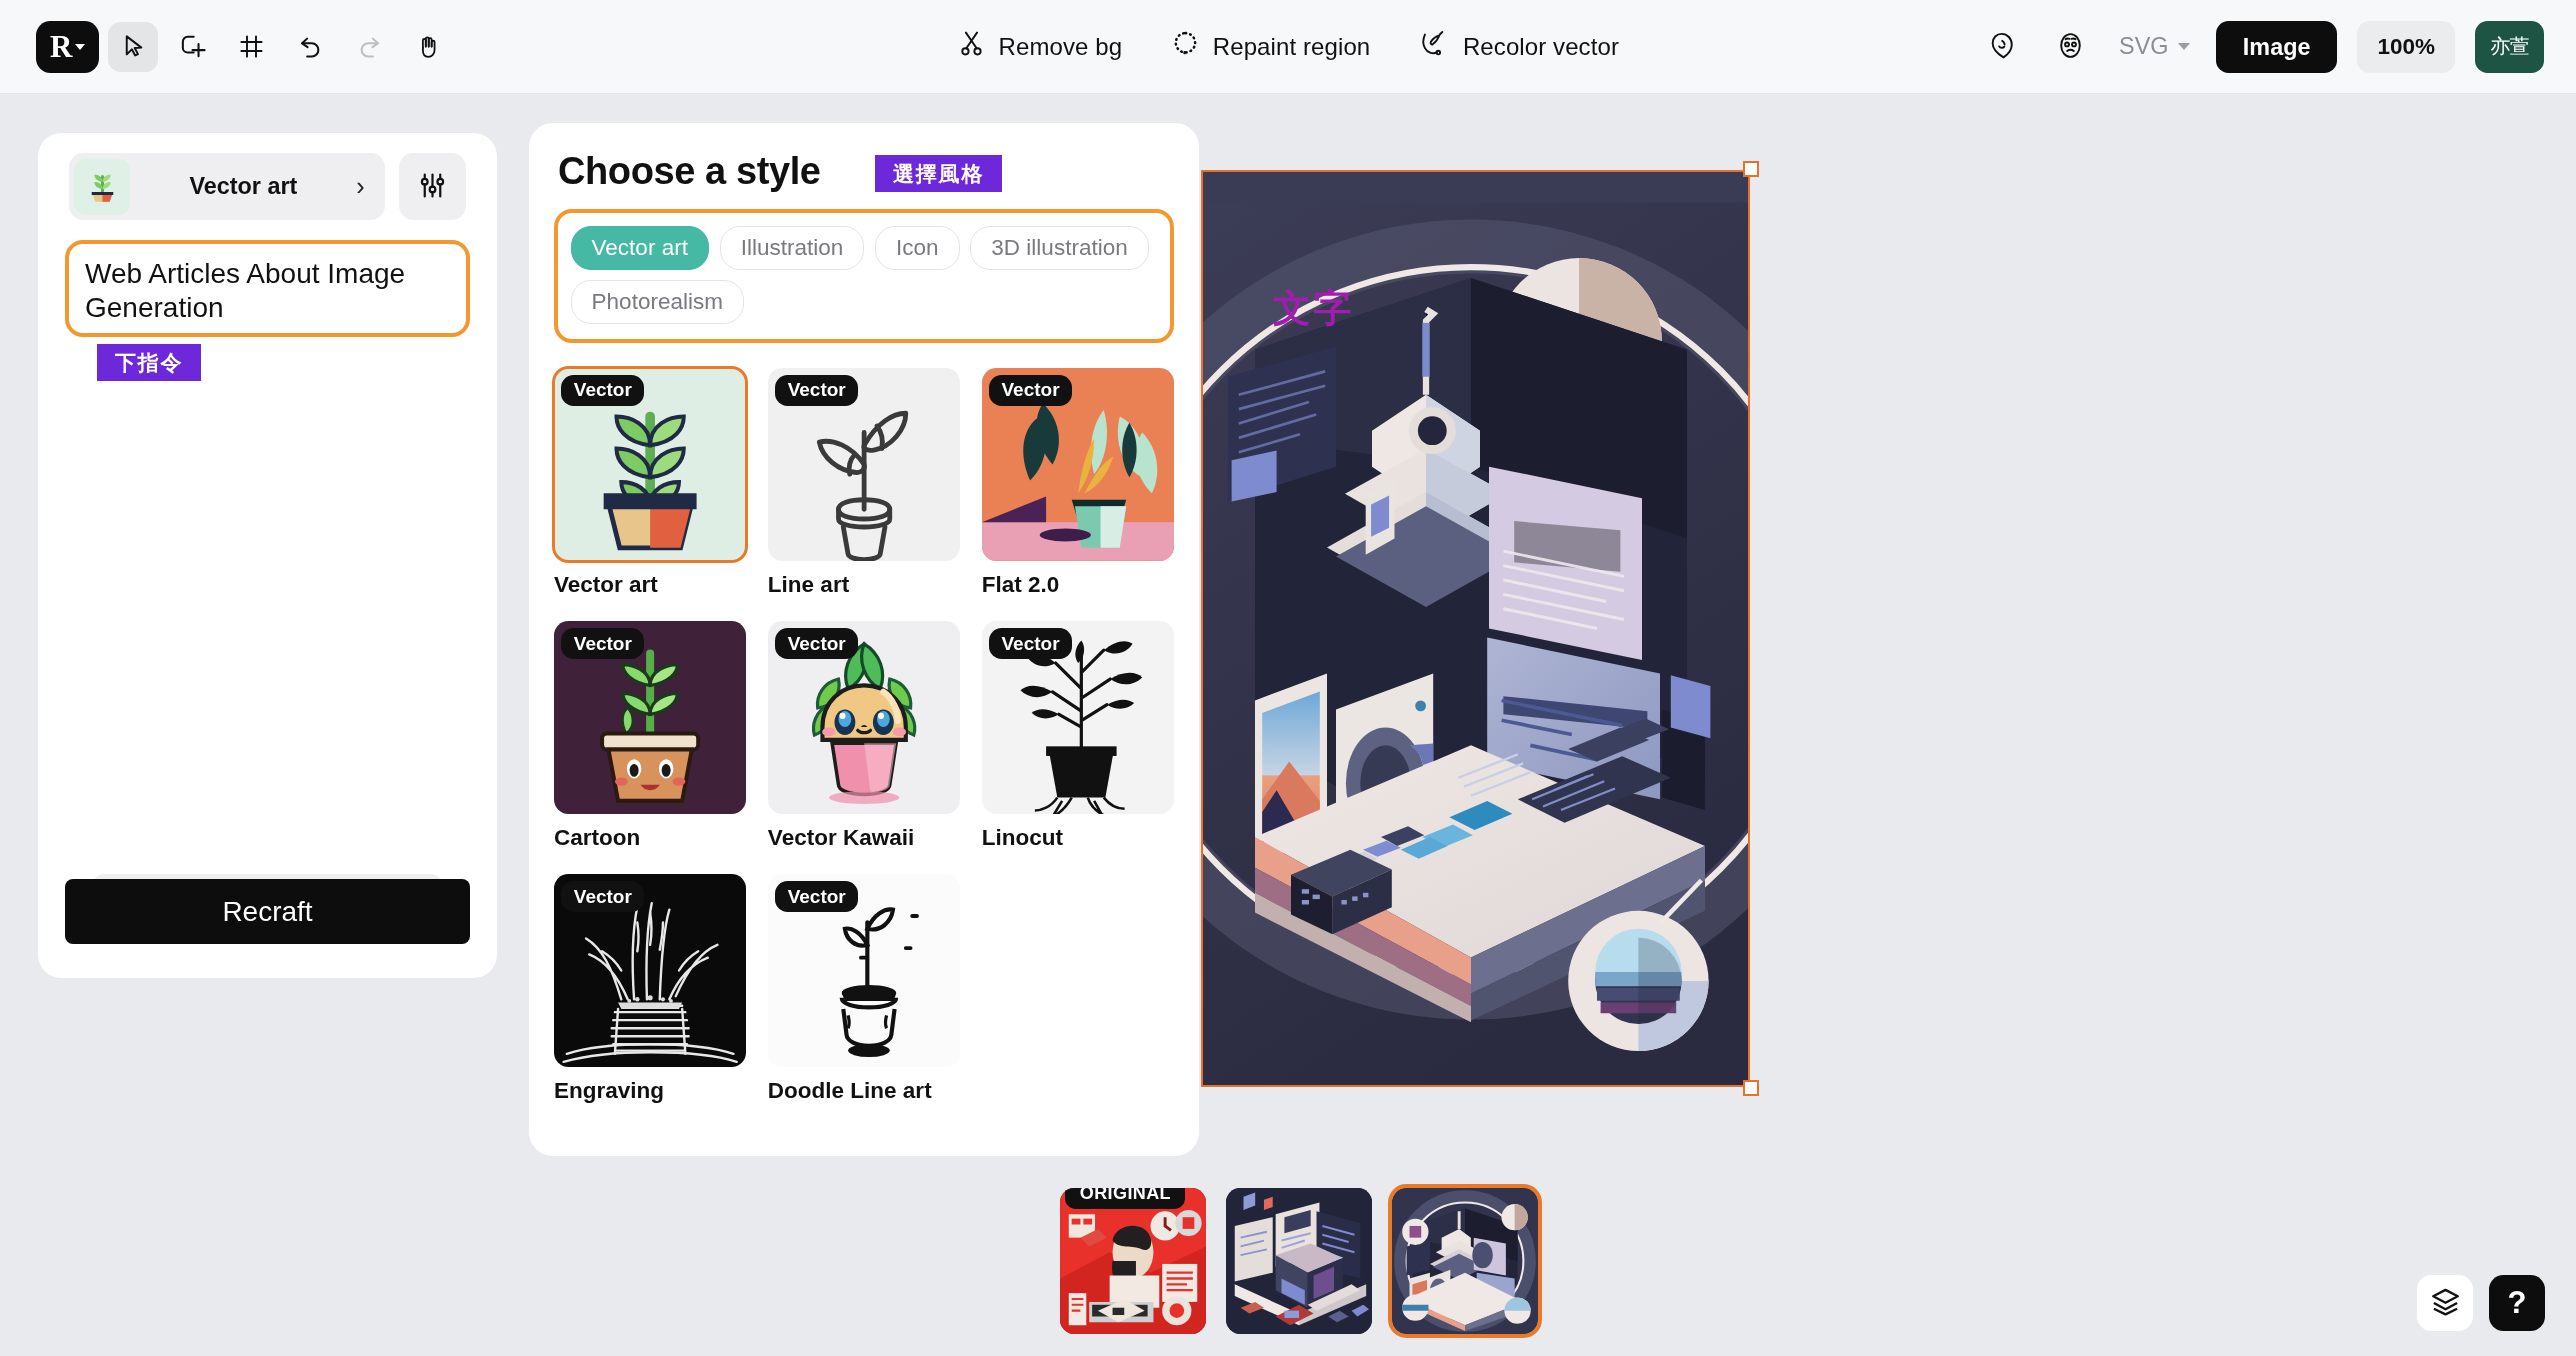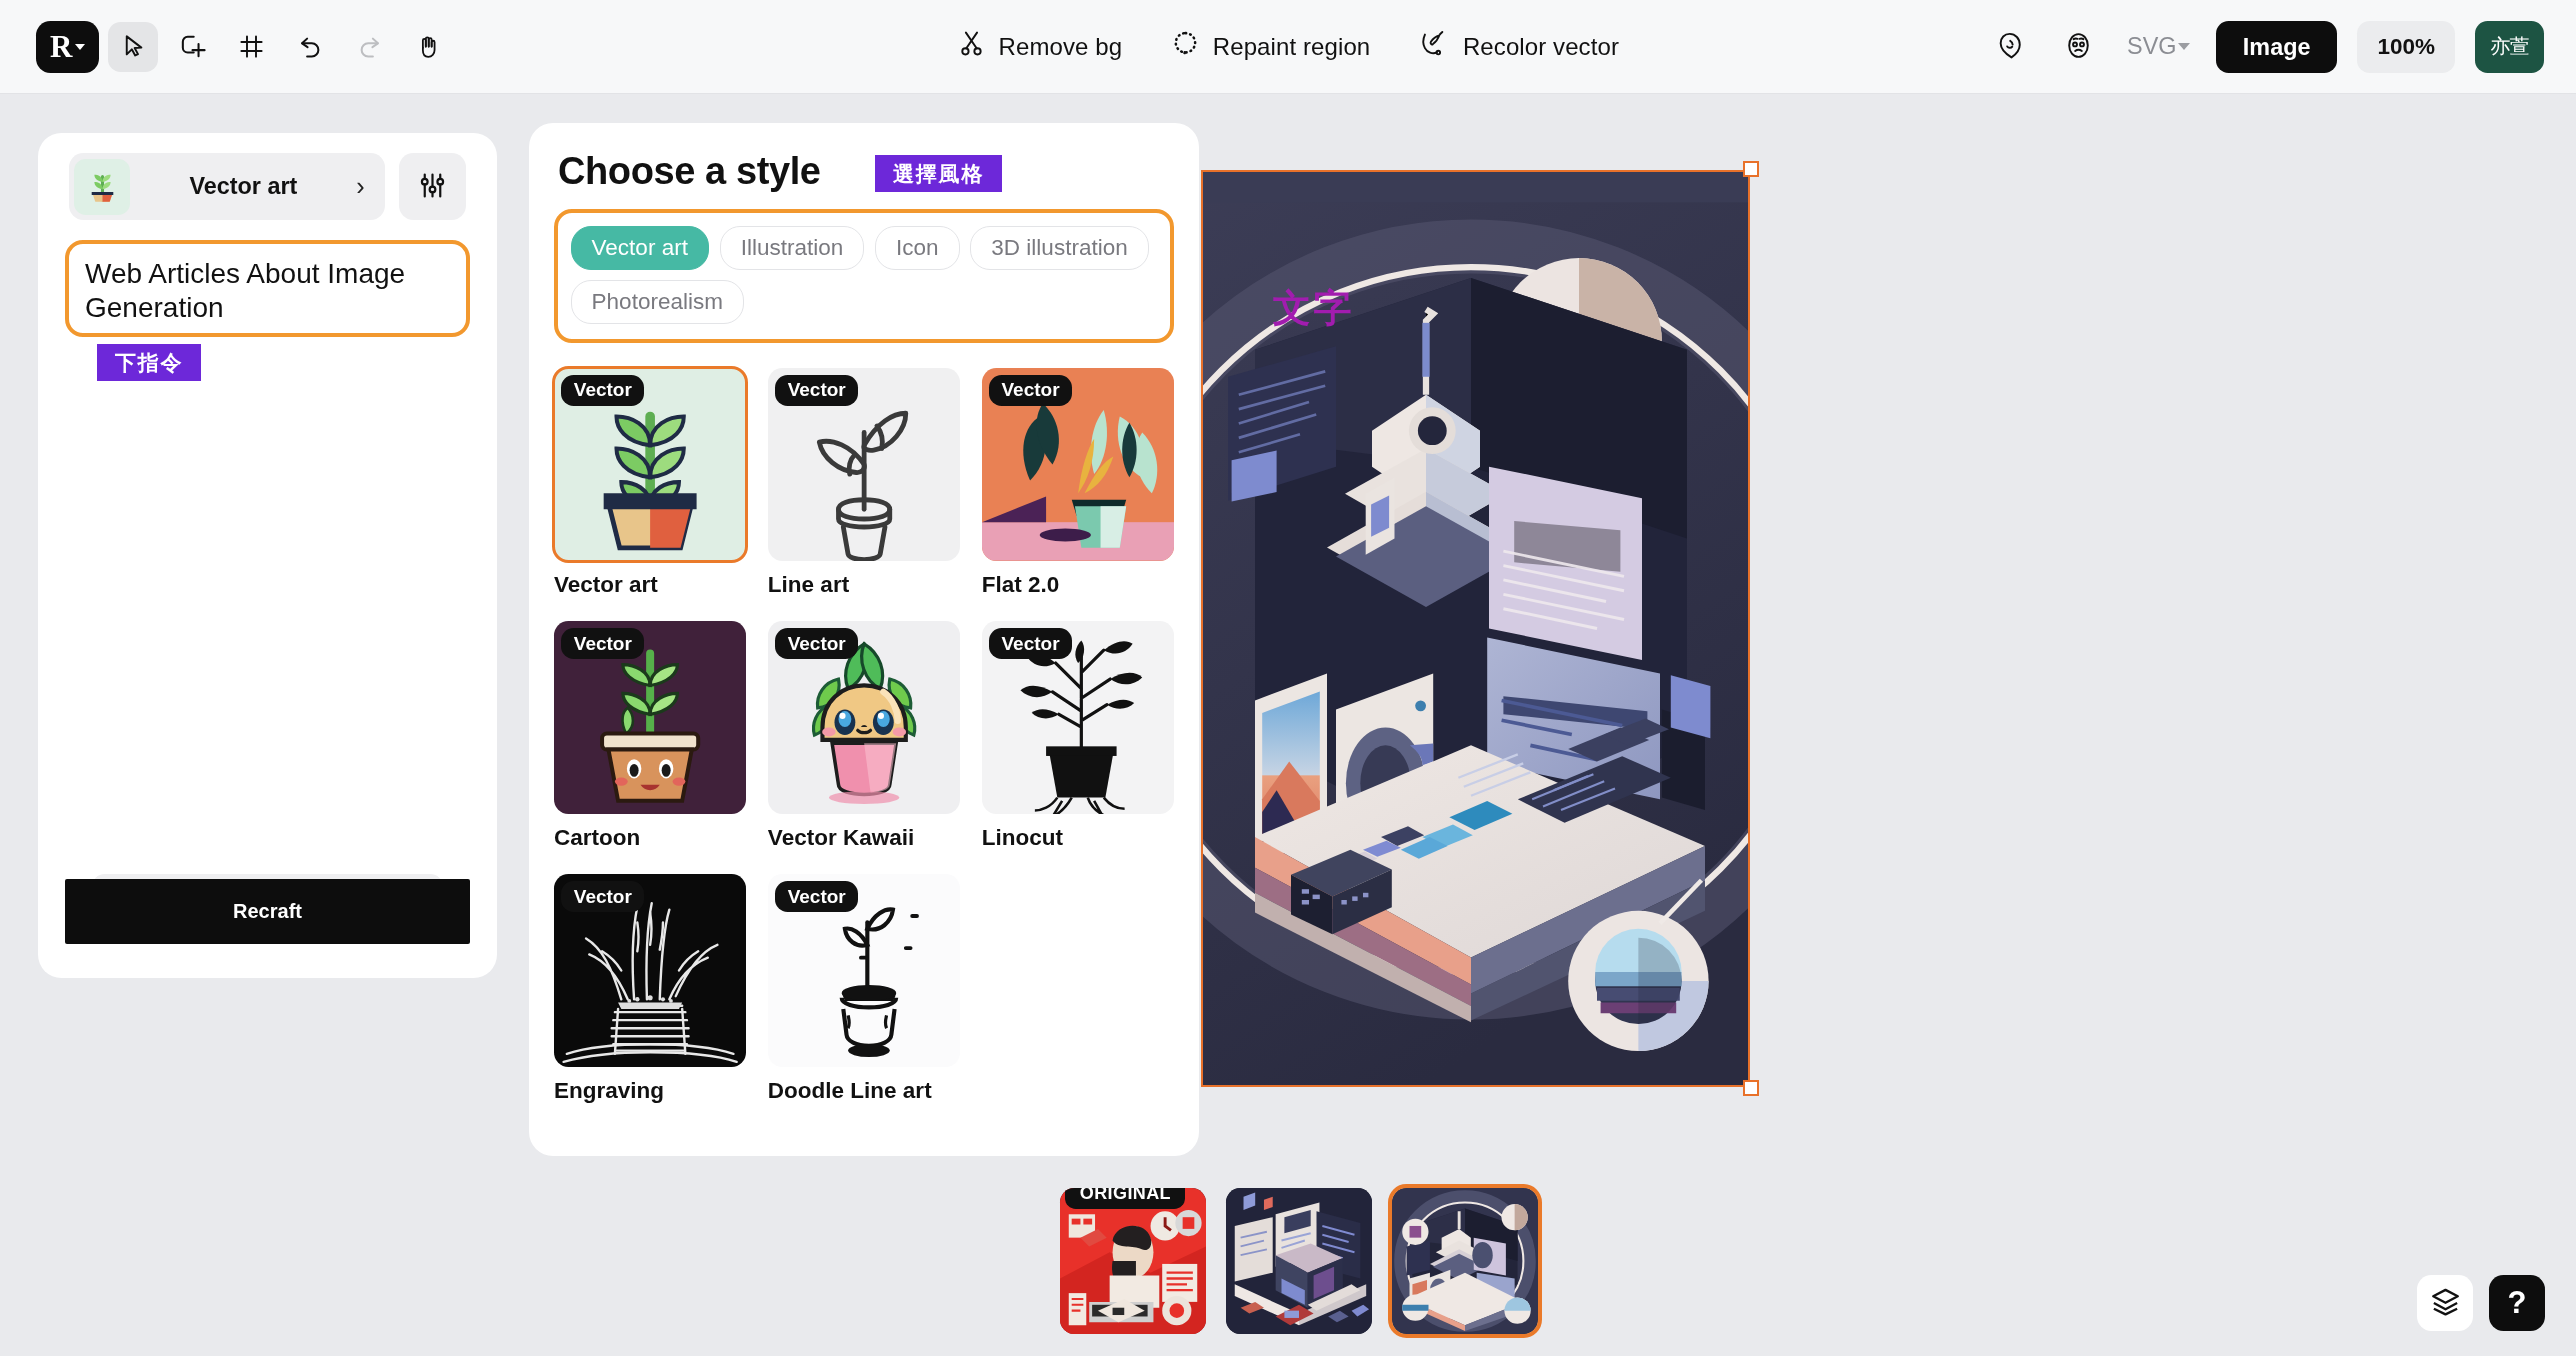--- a/index.html
+++ b/index.html
@@ -36,21 +36,21 @@
     position:absolute; left:50%; transform:translateX(-50%);
     display:flex; align-items:center; gap:49px;
   }
   .act { display:flex; align-items:center; gap:12.6px; cursor:pointer; }
   .act span { font-size:24px; color:#111; letter-spacing:0.1px; }
 
   .tb-right {
     position:absolute; right:32px; display:flex; align-items:center; gap:20px;
   }
   .ricon { width:47px;height:47px;display:flex;align-items:center;justify-content:center;cursor:pointer;border-radius:10.8px;}
-  .fmt { display:flex; align-items:center; gap:2px; cursor:pointer; padding:0 5.4px; }
+  .fmt { display:flex; align-items:center; gap:10px; cursor:pointer; padding:0 5.4px; }
   .fmt span { font-size:23.4px; color:#8b8d93; }
   .chev-g { width:0;height:0;border-left:6.3px solid transparent;border-right:6.3px solid transparent;border-top:7.2px solid #9b9da2; }
   .save-btn {
     background:#0d0d0d; color:#fff; font-size:23.4px; font-weight:600;
     padding:0 27px; height:52px; line-height:52px; border-radius:12.6px; cursor:pointer;
   }
   .zoom-btn {
     background:#ebecee; color:#111; font-size:22.5px; font-weight:600;
     padding:0 20px; height:52px; line-height:52px; border-radius:12.6px; cursor:pointer;
   }
@@ -114,22 +114,22 @@
   .palette { display:flex; height:56px; border-radius:9px; overflow:hidden; cursor:pointer; }
   .palette div { flex:1; }
 
   .upload-btn {
     margin:18px 27px 0 27px; height:58px; background:#efeff1; border-radius:12.6px;
     display:flex; align-items:center; justify-content:center; gap:14.4px; cursor:pointer;
     font-size:24px; font-weight:600;
   }
   .recraft-btn {
     position:absolute; left:27px; right:27px; bottom:34px; height:65px; background:#0d0d0d; color:#fff;
-    border-radius:2px; display:flex; align-items:center; justify-content:center;
-    font-size:20px; font-weight:700; cursor:pointer;
+    border-radius:8px; display:flex; align-items:center; justify-content:center;
+    font-size:28px; font-weight:400; cursor:pointer;
   }
 
   
   .style-panel {
     position:absolute; left:529px; top:123px; width:670px; height:1033px;
     background:#fff; border-radius:24px; overflow:hidden;
   }
   .sp-head { position:relative; padding:23.4px 0 0 0; height:86px; }
   .sp-title {
     position:absolute; left:29px; top:27px; font-size:38px; font-weight:600; letter-spacing:-0.4px;

